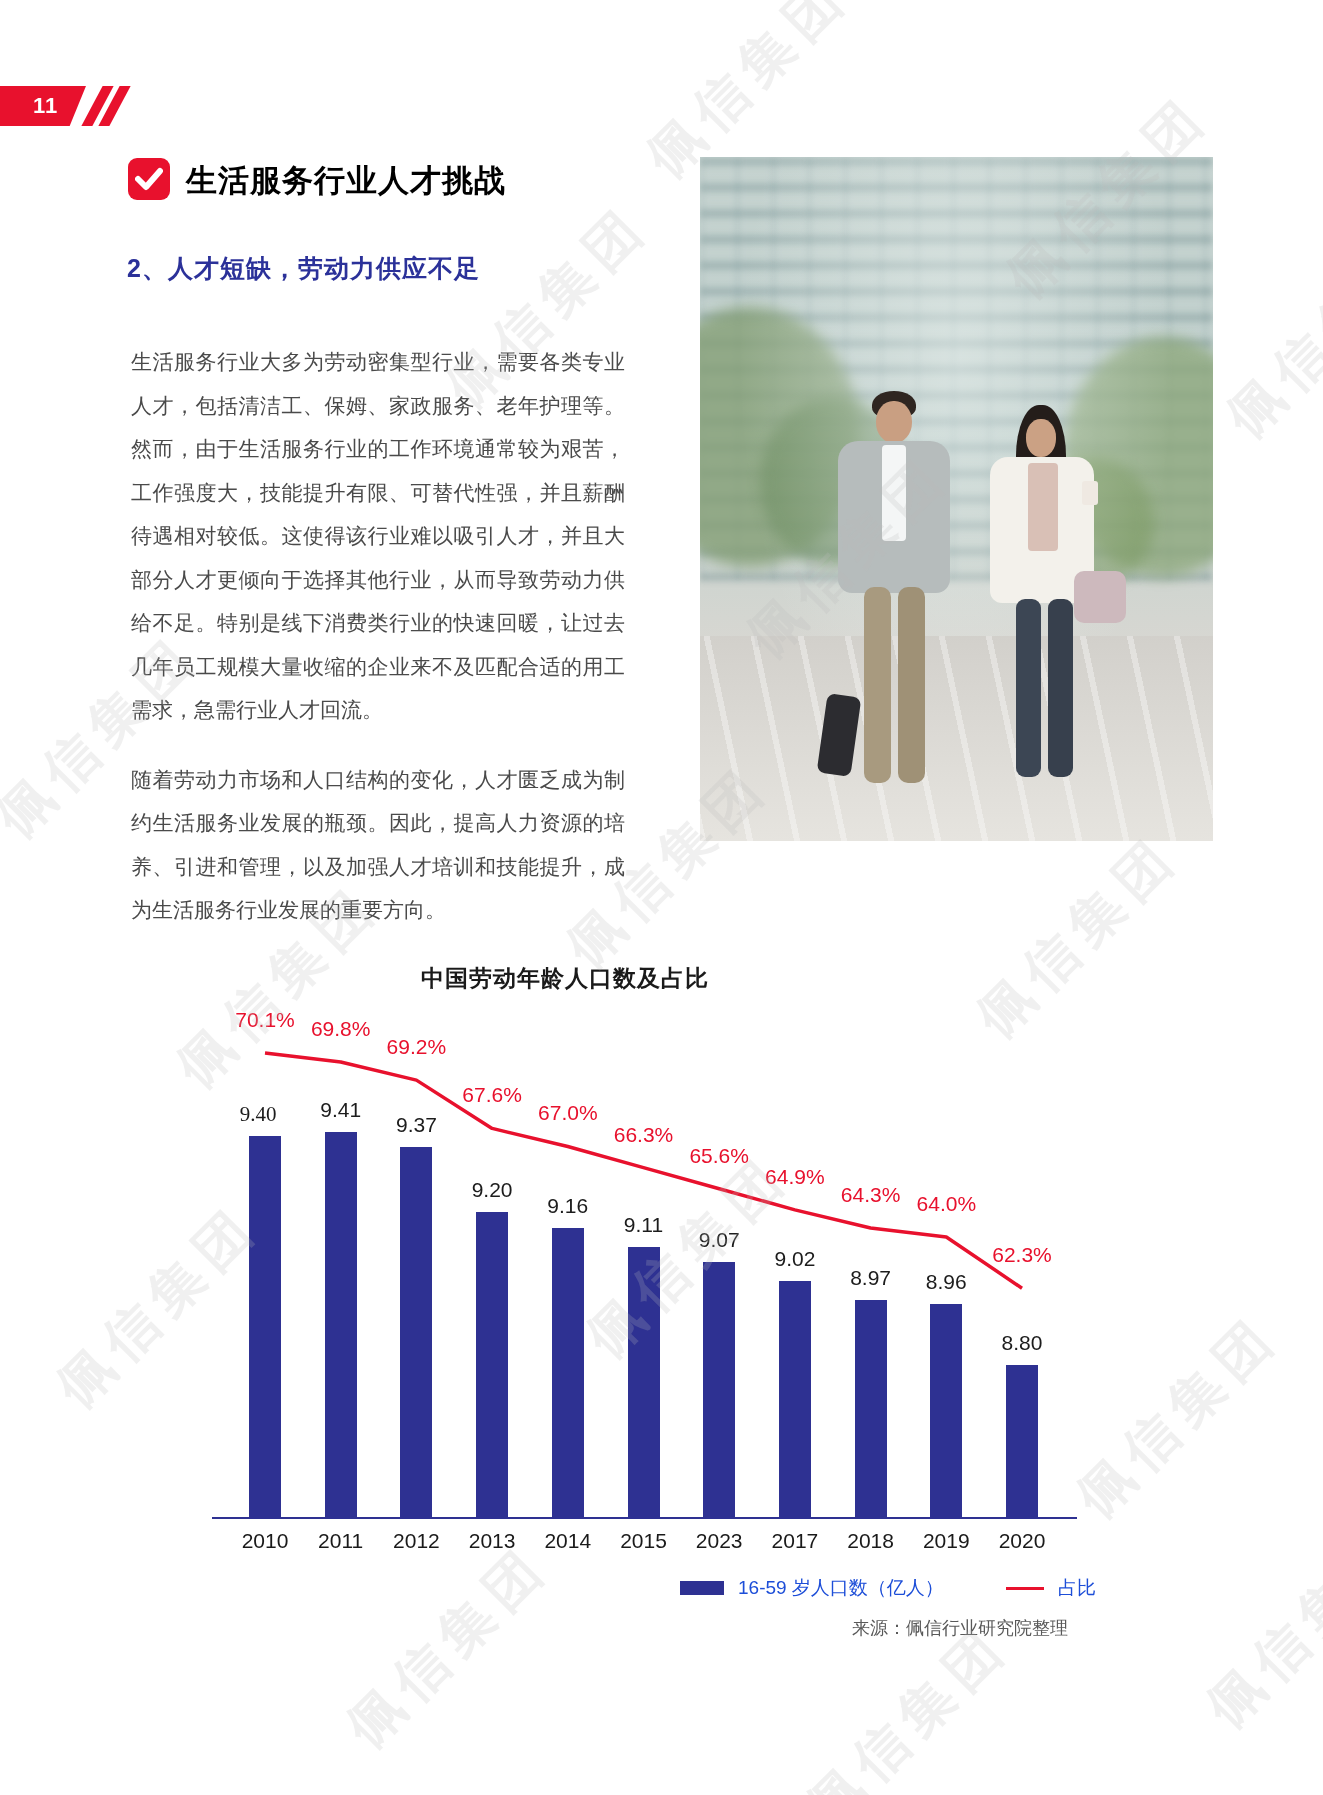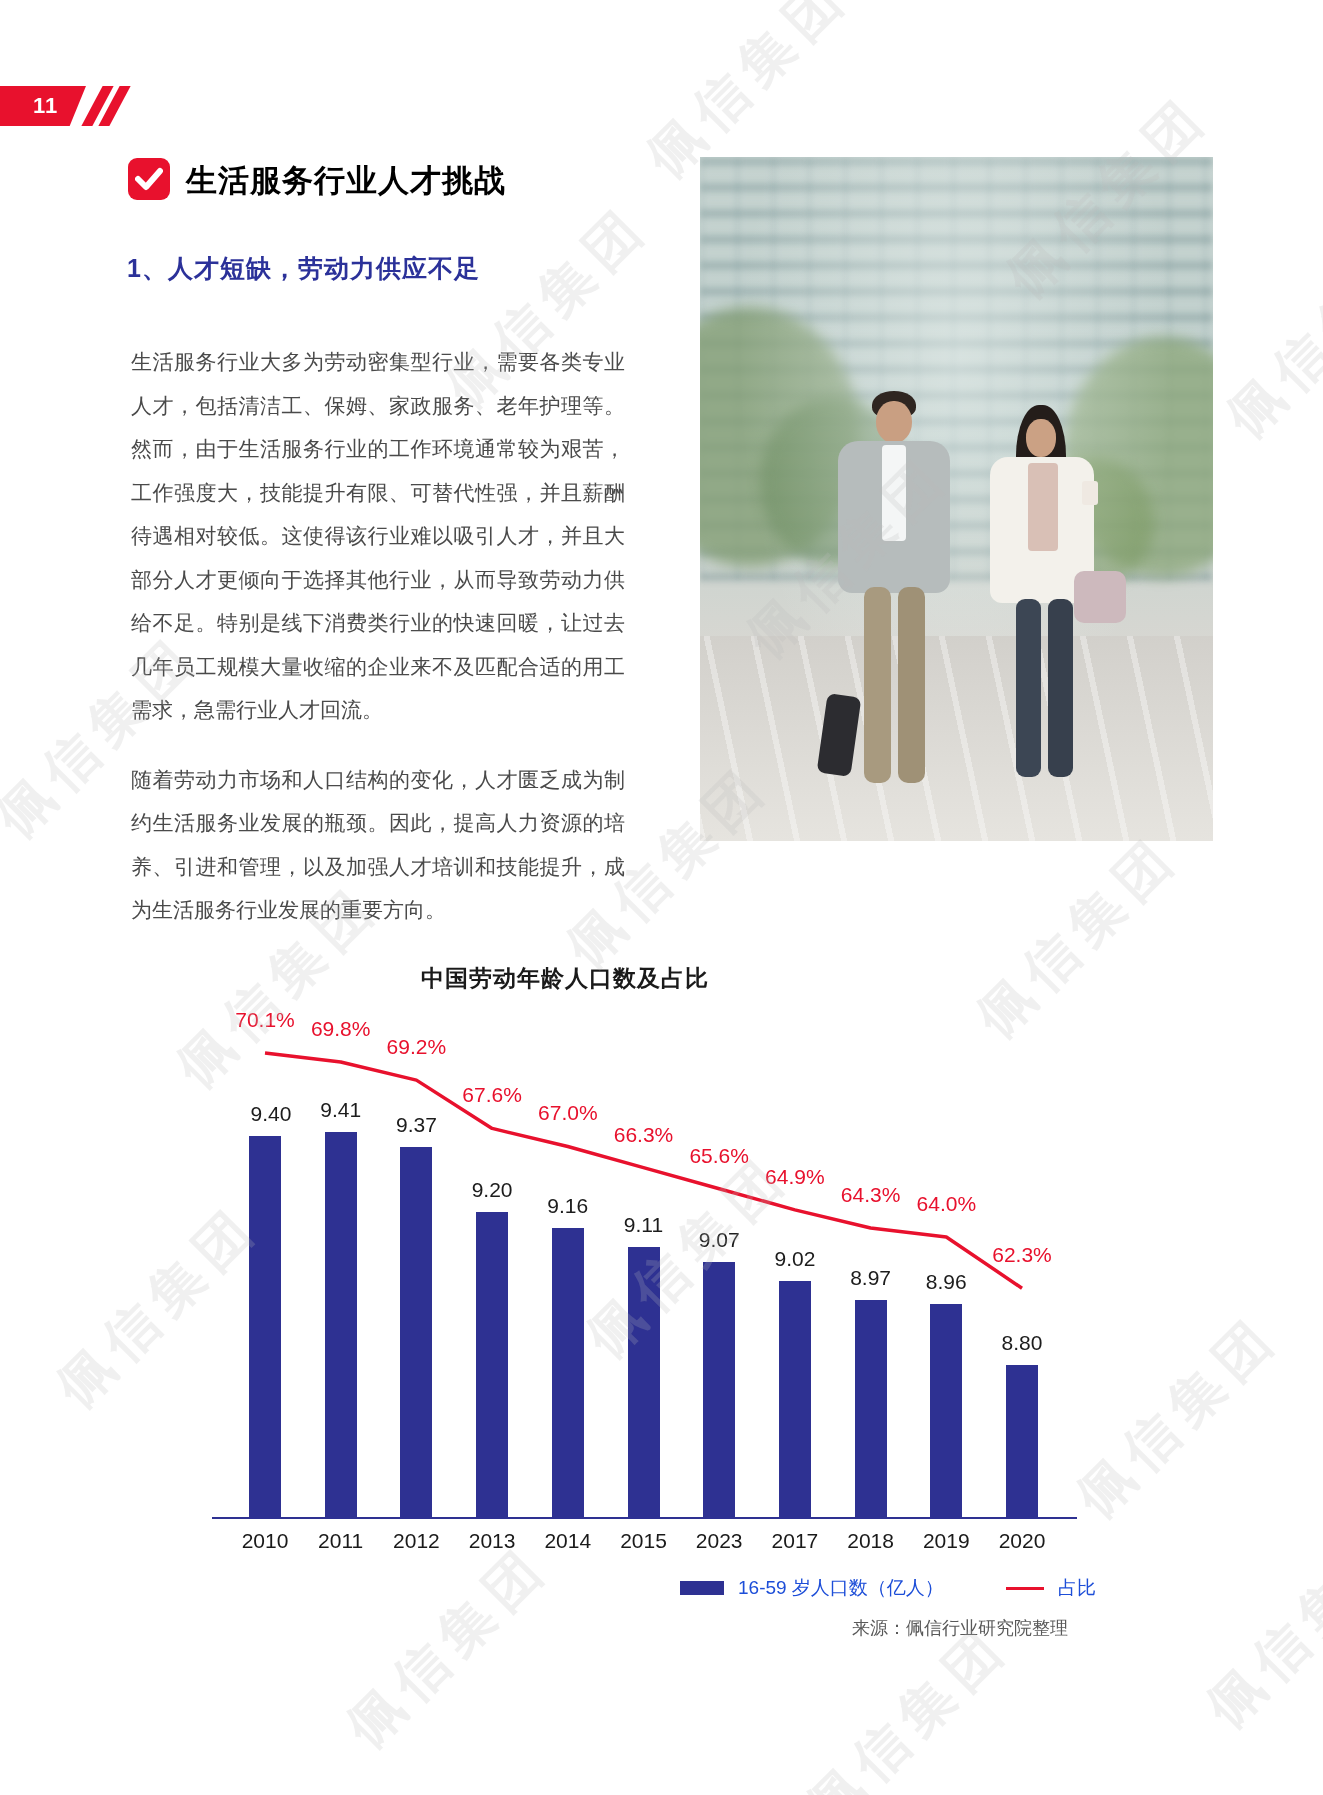--- a/index.html
+++ b/index.html
@@ -96,21 +96,21 @@
   <div class="stripe s1"></div>
   <div class="stripe s2"></div>
 
   <div class="check-icon">
     <svg width="28" height="24" viewBox="0 0 28 24">
       <polyline points="3,12 11,20 25,4" fill="none" stroke="#ffffff" stroke-width="6" stroke-linecap="round" stroke-linejoin="round"></polyline>
     </svg>
   </div>
   <div class="main-title">生活服务行业人才挑战</div>
 
-  <div class="sub-title">1、人才短缺，劳动力供应不足</div>
+  <div class="sub-title">2、人才短缺，劳动力供应不足</div>
 
   <div class="body-text">
     <p>生活服务行业大多为劳动密集型行业，需要各类专业人才，包括清洁工、保姆、家政服务、老年护理等。然而，由于生活服务行业的工作环境通常较为艰苦，工作强度大，技能提升有限、可替代性强，并且薪酬待遇相对较低。这使得该行业难以吸引人才，并且大部分人才更倾向于选择其他行业，从而导致劳动力供给不足。特别是线下消费类行业的快速回暖，让过去几年员工规模大量收缩的企业来不及匹配合适的用工需求，急需行业人才回流。</p>
     <p>随着劳动力市场和人口结构的变化，人才匮乏成为制约生活服务业发展的瓶颈。因此，提高人力资源的培养、引进和管理，以及加强人才培训和技能提升，成为生活服务行业发展的重要方向。</p>
   </div>
 
   <div class="photo">
     <div class="building"></div>
     <div class="tree t1"></div>
     <div class="tree t2"></div>
@@ -139,21 +139,21 @@
     </div>
   </div>
 
   <div class="chart">
     <div class="chart-title">中国劳动年龄人口数及占比</div>
     <svg id="line-svg" width="980" height="720">
         <polyline points="115,123 190.7,132.04799999999992 266.4,150.14399999999975 342.1,198.4 417.8,216.4959999999998 493.5,237.60799999999992 569.2,258.72 644.9,279.83199999999965 720.6,297.9279999999999 796.3000000000001,306.97599999999983 872,358.24799999999993" fill="none" stroke="#e8112d" stroke-width="3.5" stroke-linejoin="round"></polyline>
       </svg>
     <div id="plot">
         <div class="bar" style="left: 99px; top: 206px; width: 32px; height: 382px; position: absolute;"></div>
-        <div class="bar-label" style="left: 121px; top: 184px;">9.40</div>
+        <div class="bar-label" style="left: 108px; top: 184px; font-family: Liberation Serif, serif;">9.40</div>
         <div class="year-label" style="left: 115px; top: 611px;">2010</div>
         <div class="pct-label" style="left: 115px; top: 90px;">70.1%</div>
         <div class="bar" style="left: 174.7px; top: 202.18px; width: 32px; height: 385.82px; position: absolute;"></div>
         <div class="bar-label" style="left: 190.7px; top: 180.18px;">9.41</div>
         <div class="year-label" style="left: 190.7px; top: 611px;">2011</div>
         <div class="pct-label" style="left: 190.7px; top: 99.048px;">69.8%</div>
         <div class="bar" style="left: 250.4px; top: 217.46px; width: 32px; height: 370.54px; position: absolute;"></div>
         <div class="bar-label" style="left: 266.4px; top: 195.46px;">9.37</div>
         <div class="year-label" style="left: 266.4px; top: 611px;">2012</div>
         <div class="pct-label" style="left: 266.4px; top: 117.144px; text-align: right;">69.2%</div>

